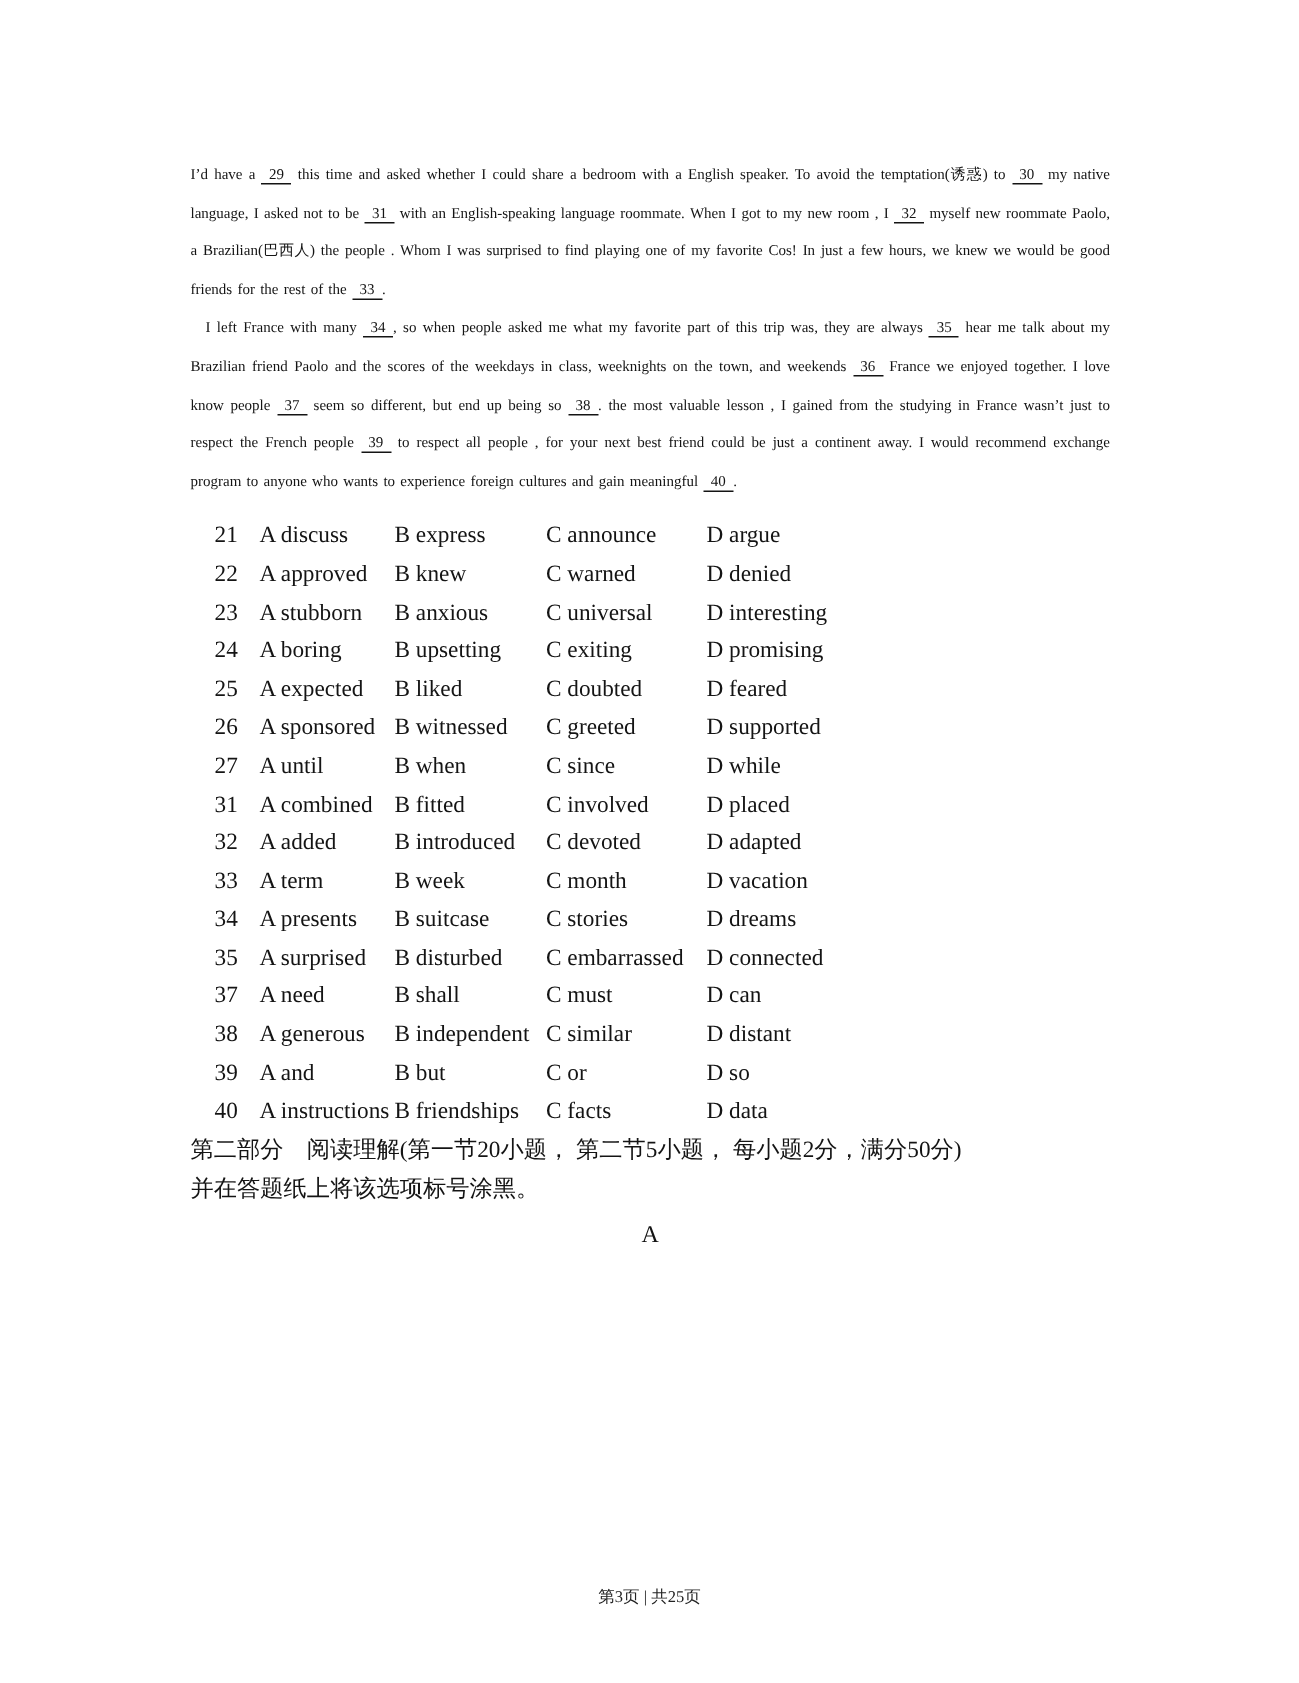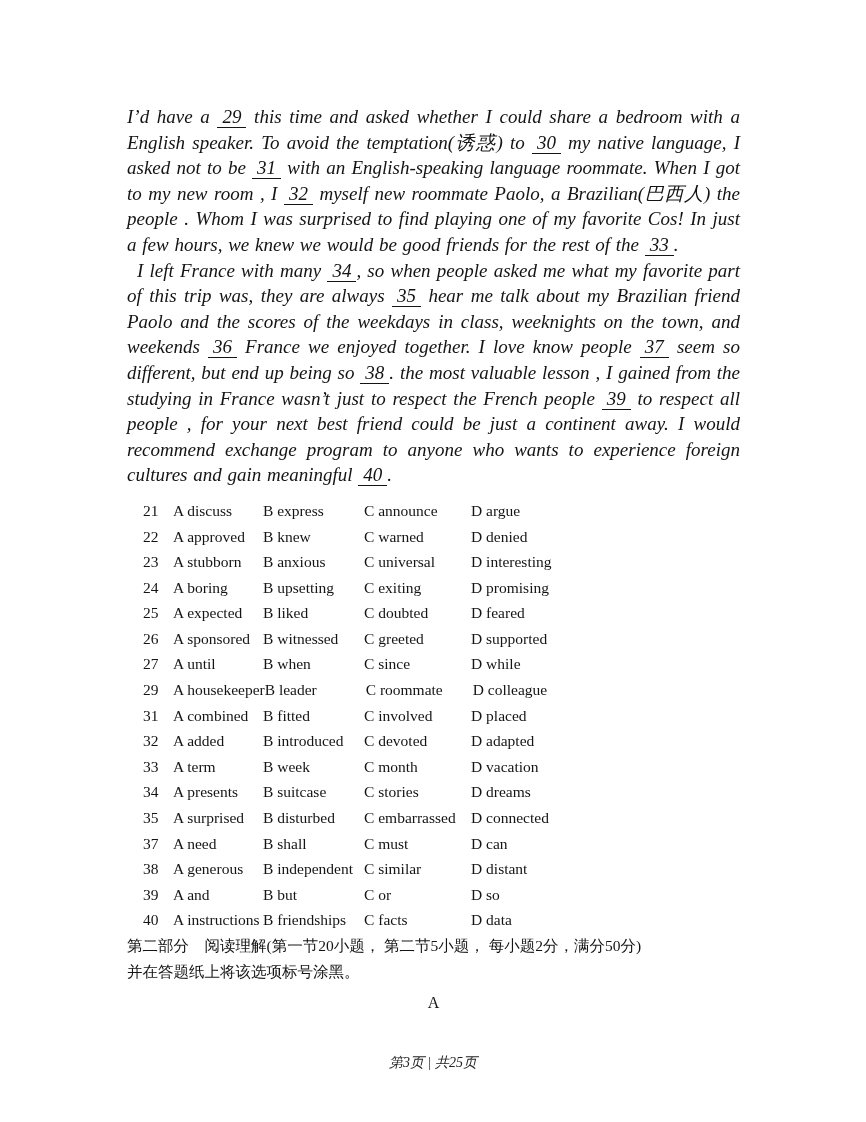--- a/index.html
+++ b/index.html
@@ -11,25 +11,24 @@
   .page {
     position: relative;
     width: 866px;
     height: 1122px;
     margin: 0 auto;
     background: #ffffff;
     padding: 104px 126px 0 127px;
     overflow: hidden;
   }
   .para {
-    font-size: 19px;
+    font-size: 10px;
     line-height: 25.6px;
     text-align: justify;
     word-spacing: 1px;
-    font-style: italic;
   }
   .para.indent { text-indent: 10px; }
   .blank {
     border-bottom: 1px solid #141414;
     padding: 0 5px;
     white-space: nowrap;
   }
   #options { margin-top: 10px; padding-left: 16px; }
   .opt-row {
     font-size: 15.5px;
@@ -50,44 +49,42 @@
     margin-top: 9px;
     text-align: center;
     font-size: 16px;
   }
   .footer {
     position: absolute;
     left: 0;
     right: 0;
     bottom: 50px;
     text-align: center;
-    font-size: 14px;
+    font-size: 11px;
     color: #222222;
-    font-style: italic;
   }
 </style>
 </head>
 <body>
 
 <div class="page">
 
   <div id="passage">
       <p class="para">I’d have a <span class="blank">29</span> this time and asked whether I could share a bedroom with a English speaker. To avoid the temptation(诱惑) to <span class="blank">30</span> my native language, I asked not to be <span class="blank">31</span> with an English-speaking language roommate. When I got to my new room , I <span class="blank">32</span> myself new roommate Paolo,  a Brazilian(巴西人) the people . Whom I was surprised to find playing one of my favorite Cos! In just a few hours, we knew we would be good friends for the rest of the <span class="blank">33</span>.</p>
       <p class="para indent">I left France with many <span class="blank">34</span>, so when people asked me what my favorite part of this trip was, they are always <span class="blank">35</span> hear me talk about my Brazilian friend Paolo and the scores of the weekdays in class, weeknights on the town, and weekends <span class="blank">36</span> France we enjoyed together. I love know people <span class="blank">37</span> seem so different, but end up being so <span class="blank">38</span>. the most valuable lesson , I gained from the studying in France wasn’t just to respect the French people <span class="blank">39</span> to respect all people , for your next best friend could be just a continent away. I would recommend exchange program to anyone who wants to experience foreign cultures and gain meaningful <span class="blank">40</span>.</p>
     </div>
 
   <div id="options">
       <div class="opt-row"><span class="cell cell-num">21</span><span class="cell cell-a">A discuss</span><span class="cell cell-b">B express</span><span class="cell cell-c">C announce</span><span class="cell cell-d">D argue</span></div>
       <div class="opt-row"><span class="cell cell-num">22</span><span class="cell cell-a">A approved</span><span class="cell cell-b">B knew</span><span class="cell cell-c">C warned</span><span class="cell cell-d">D denied</span></div>
       <div class="opt-row"><span class="cell cell-num">23</span><span class="cell cell-a">A stubborn</span><span class="cell cell-b">B anxious</span><span class="cell cell-c">C universal</span><span class="cell cell-d">D interesting</span></div>
       <div class="opt-row"><span class="cell cell-num">24</span><span class="cell cell-a">A boring</span><span class="cell cell-b">B upsetting</span><span class="cell cell-c">C exiting</span><span class="cell cell-d">D promising</span></div>
       <div class="opt-row"><span class="cell cell-num">25</span><span class="cell cell-a">A expected</span><span class="cell cell-b">B liked</span><span class="cell cell-c">C doubted</span><span class="cell cell-d">D feared</span></div>
       <div class="opt-row"><span class="cell cell-num">26</span><span class="cell cell-a">A sponsored</span><span class="cell cell-b">B witnessed</span><span class="cell cell-c">C greeted</span><span class="cell cell-d">D supported</span></div>
       <div class="opt-row"><span class="cell cell-num">27</span><span class="cell cell-a">A until</span><span class="cell cell-b">B when</span><span class="cell cell-c">C since</span><span class="cell cell-d">D while</span></div>
-      <div class="opt-row"><span class="cell cell-num">29</span><span class="cell cell-a">A housekeeper</span><span class="cell cell-b">B leader</span><span class="cell cell-c">C roommate</span><span class="cell cell-d">D colleague</span></div>
       <div class="opt-row"><span class="cell cell-num">31</span><span class="cell cell-a">A combined</span><span class="cell cell-b">B fitted</span><span class="cell cell-c">C involved</span><span class="cell cell-d">D placed</span></div>
       <div class="opt-row"><span class="cell cell-num">32</span><span class="cell cell-a">A added</span><span class="cell cell-b">B introduced</span><span class="cell cell-c">C devoted</span><span class="cell cell-d">D adapted</span></div>
       <div class="opt-row"><span class="cell cell-num">33</span><span class="cell cell-a">A term</span><span class="cell cell-b">B week</span><span class="cell cell-c">C month</span><span class="cell cell-d">D vacation</span></div>
       <div class="opt-row"><span class="cell cell-num">34</span><span class="cell cell-a">A presents</span><span class="cell cell-b">B suitcase</span><span class="cell cell-c">C stories</span><span class="cell cell-d">D dreams</span></div>
       <div class="opt-row"><span class="cell cell-num">35</span><span class="cell cell-a">A surprised</span><span class="cell cell-b">B disturbed</span><span class="cell cell-c">C embarrassed</span><span class="cell cell-d">D connected</span></div>
       <div class="opt-row"><span class="cell cell-num">37</span><span class="cell cell-a">A need</span><span class="cell cell-b">B shall</span><span class="cell cell-c">C must</span><span class="cell cell-d">D can</span></div>
       <div class="opt-row"><span class="cell cell-num">38</span><span class="cell cell-a">A generous</span><span class="cell cell-b">B independent</span><span class="cell cell-c">C similar</span><span class="cell cell-d">D distant</span></div>
       <div class="opt-row"><span class="cell cell-num">39</span><span class="cell cell-a">A and</span><span class="cell cell-b">B but</span><span class="cell cell-c">C or</span><span class="cell cell-d">D so</span></div>
       <div class="opt-row"><span class="cell cell-num">40</span><span class="cell cell-a">A instructions</span><span class="cell cell-b">B friendships</span><span class="cell cell-c">C facts</span><span class="cell cell-d">D data</span></div>
     </div>

